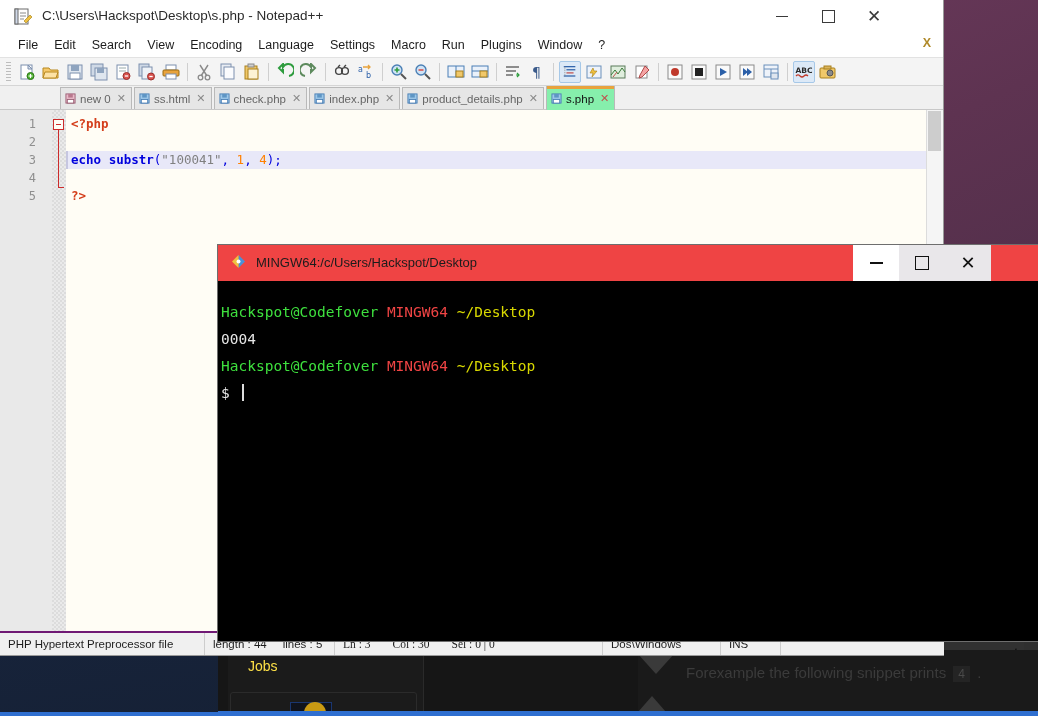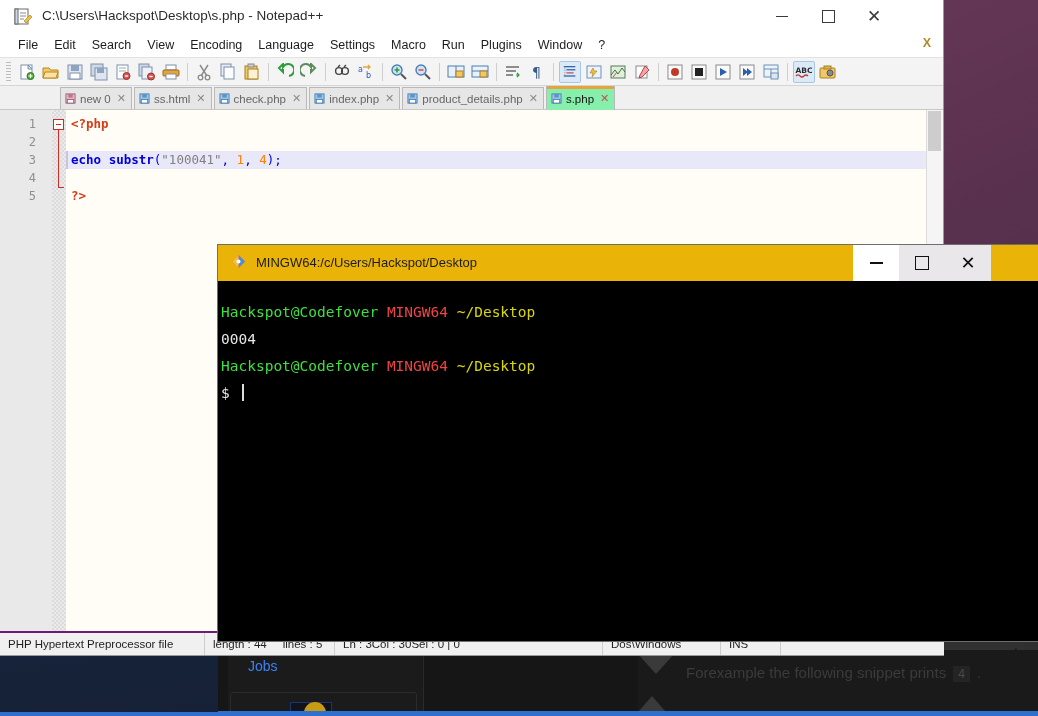--- a/index.html
+++ b/index.html
@@ -59,21 +59,21 @@
   #bg-browser .bb-scroll-up{top:0;}
   #bg-browser .bb-scroll-dn{bottom:0;}
   #bg-browser .bb-bottombar{position:absolute;left:0;bottom:0;width:408px;height:6px;background:#2f6fd0;}
 
   
   #bg-page-left{
     position:absolute;left:218px;top:650px;width:420px;height:66px;
     background:#161616;overflow:hidden;
   }
   #bg-page-left .pl-panel{position:absolute;left:10px;top:0;width:195px;height:66px;background:#1b1b1b;border-right:1px solid #2a2a2a;}
-  #bg-page-left .pl-jobs{position:absolute;left:30px;top:8px;font-size:14px;color:#3b82f6;}
+  #bg-page-left .pl-jobs{position:absolute;left:30px;top:8px;font-size:14px;color:#fde047;}
   #bg-page-left .pl-card{position:absolute;left:12px;top:42px;width:185px;height:30px;border:1px solid #2b2b2b;border-radius:3px;}
   #bg-page-left .pl-badge{position:absolute;left:72px;top:52px;width:40px;height:22px;border:1px solid #1a3670;background:#10131c;}
   #bg-page-left .pl-coin{position:absolute;left:86px;top:52px;width:22px;height:22px;border-radius:50%;background:#c99a13;}
   #bg-page-left .pl-bar{position:absolute;left:0;bottom:0;width:420px;height:5px;background:#2f6fd0;}
   #bg-mid-dark{position:absolute;left:638px;top:650px;width:400px;height:66px;background:#1a1a1a;}
   #bg-mid-dark .md-tri1{position:absolute;left:0px;top:4px;width:0;height:0;border-left:18px solid transparent;border-right:18px solid transparent;border-top:20px solid #3a3a3a;}
   #bg-mid-dark .md-tri2{position:absolute;left:0px;top:46px;width:0;height:0;border-left:14px solid transparent;border-right:14px solid transparent;border-bottom:16px solid #3a3a3a;}
   #bg-mid-dark .md-text{position:absolute;left:48px;top:14px;font-size:15px;color:#3b3b3b;white-space:nowrap;}
   #bg-mid-dark .md-code{display:inline-block;background:#242424;color:#4a4a4a;font-size:12px;padding:1px 5px;margin:0 3px;}
   #bg-mid-dark .md-bar{position:absolute;left:0;bottom:0;width:400px;height:5px;background:#2f6fd0;}
@@ -179,32 +179,32 @@
   }
   #editor-vscroll .thumb{position:absolute;left:1px;top:1px;width:13px;height:40px;background:#cdcdcd;}
 
   #npp-status{
     position:absolute;left:0;bottom:0;width:944px;height:22px;background:#f0f0f0;
     border-top:2px solid #701a75;display:flex;align-items:center;font-size:11.5px;color:#1d1d1d;
   }
   #npp-status .sc{height:22px;display:flex;align-items:center;padding-left:8px;border-right:1px solid #cdcdcd;box-sizing:border-box;white-space:nowrap;}
   #sc-type{width:205px;}
   #sc-len{width:130px;display:flex;gap:16px;}
-  #sc-pos{width:268px;display:flex;}
+  #sc-pos{width:268px;display:flex;gap:22px;font-family:Liberation Serif, serif;}
   #sc-eol{width:118px;}
   #sc-enc{width:140px;}
   #sc-ins{width:60px;border-right:none;}
 
   
   #term{
     position:absolute;left:218px;top:245px;width:820px;height:396px;
     background:#000;box-shadow:0 0 0 1px #6e6e6e;
   }
   #term-title{
-    height:36px;background:#eab308;position:relative;display:flex;align-items:center;
+    height:36px;background:#ef4444;position:relative;display:flex;align-items:center;
     border-bottom:1px solid #d8d8d8;
   }
   #term-title .ticon{position:absolute;left:12px;top:9px;width:17px;height:17px;}
   #term-title .ttxt{position:absolute;left:38px;top:10px;font-size:13px;color:#1c1c1c;white-space:nowrap;}
   #term-min{position:absolute;right:139px;top:0;width:46px;height:36px;display:flex;align-items:center;justify-content:center;background:#fff;}
   #term-max{position:absolute;right:93px;top:0;width:46px;height:36px;display:flex;align-items:center;justify-content:center;background:#e9e7ea;}
   #term-close{position:absolute;right:47px;top:0;width:46px;height:36px;display:flex;align-items:center;justify-content:center;background:#e9e7ea;}
   #term-min .g{width:13px;height:1.5px;background:#111;display:block;}
   #term-max .g{width:12px;height:12px;border:1.5px solid #111;display:block;}
   #term-close .g{font-size:18px;line-height:1;color:#111;font-family:"DejaVu Sans",sans-serif;}

